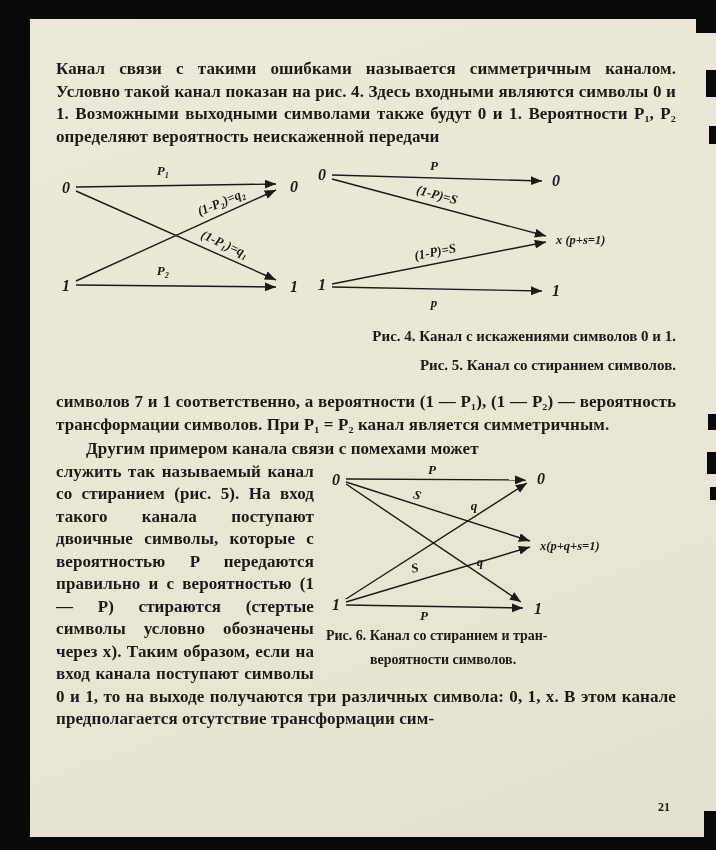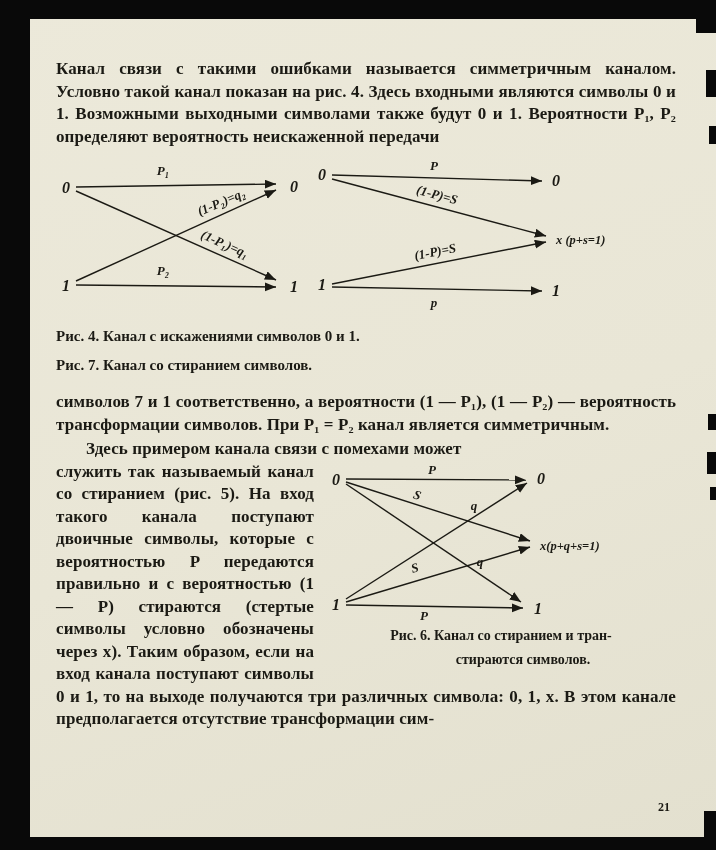--- a/index.html
+++ b/index.html
@@ -25,26 +25,26 @@
   .tick6{right:0;bottom:13px;width:12px;height:26px}
 
   .page{position:absolute;left:56px;top:58px;width:620px}
   .para{margin:0;font-size:17px;line-height:22.5px;text-align:justify;letter-spacing:.1px}
   .indent{text-indent:30px}
   .p2{margin-top:16px}
   .p3i{margin-top:2px}
 
   .figrow{display:flex;align-items:flex-start;margin:12px 0 0 2px}
   .figrow .gap{width:6px}
-  .caption{margin:0;text-align:left;font-size:15px;line-height:20px}
+  .caption{margin:0;text-align:right;font-size:15px;line-height:20px}
   .cap4{margin-top:14px}
   .cap5{margin-top:9px}
 
   .fig6box{float:right;width:352px;margin:2px 0 4px 10px}
-  .fig6cap{font-size:14px;line-height:18px;margin:6px 0 0 2px;text-align:center}
+  .fig6cap{font-size:14px;line-height:18px;margin:6px 0 0 2px;text-align:left}
   .fig6cap2{margin-left:46px}
   .clear{clear:both}
 
   .pageno{position:absolute;right:46px;top:800px;font-size:12px}
 
   svg{display:block}
   svg text{font-style:italic;fill:#1b1a14;font-weight:700}
   .nl{font-size:16px}
   .el{font-size:13px}
   .sm{font-size:12.5px}
@@ -110,24 +110,24 @@
         <text class="sm" x="240" y="84">x (p+s=1)</text>
         <text class="nl" x="236" y="136">1</text>
         <text class="el" x="118" y="10" text-anchor="middle">P</text>
         <text class="el" x="120" y="39" text-anchor="middle" transform="rotate(15 120 39)">(1-P)=S</text>
         <text class="el" x="120" y="96" text-anchor="middle" transform="rotate(-11 120 96)">(1-P)=S</text>
         <text class="el" x="118" y="147" text-anchor="middle">p</text>
       </svg>
     </div>
 
     <p class="caption cap4">Рис. 4. Канал с искажениями символов 0 и 1.</p>
-    <p class="caption cap5">Рис. 7. Канал со стиранием символов.</p>
+    <p class="caption cap5">Рис. 5. Канал со стиранием символов.</p>
 
     <p class="para p2">символов 7 и 1 соответственно, а вероятности (1 — P₁), (1 — P₂) — вероятность трансформации символов. При P₁ = P₂ канал является симметричным.</p>
-    <p class="para indent p3i">Здесь примером канала связи с помехами может</p>
+    <p class="para indent p3i">Другим примером канала связи с помехами может</p>
 
     <div>
       <div class="fig6box">
         <svg width="352" height="158" viewBox="0 0 352 158">
           <defs>
             <marker id="m6" markerWidth="9" markerHeight="8" refX="8" refY="3.2" orient="auto">
               <path d="M0,0 L8,3.2 L0,6.4 Z" fill="#1b1a14"></path>
             </marker>
           </defs>
           <line x1="22" y1="16" x2="202" y2="17" marker-end="url(#m6)"></line>
@@ -142,21 +142,21 @@
           <text class="sm" x="216" y="87">x(p+q+s=1)</text>
           <text class="nl" x="210" y="151">1</text>
           <text class="el" x="108" y="11" text-anchor="middle">P</text>
           <text class="el" x="92" y="36" text-anchor="middle" transform="rotate(18 92 36)">S</text>
           <text class="el" x="150" y="47" text-anchor="middle">q</text>
           <text class="el" x="92" y="109" text-anchor="middle" transform="rotate(-16 92 109)">S</text>
           <text class="el" x="156" y="103" text-anchor="middle">q</text>
           <text class="el" x="100" y="157" text-anchor="middle">P</text>
         </svg>
         <p class="fig6cap">Рис. 6. Канал со стиранием и тран-</p>
-        <p class="fig6cap fig6cap2">стираются символов.</p>
+        <p class="fig6cap fig6cap2">вероятности символов.</p>
       </div>
       <p class="para">служить так называемый канал со стиранием (рис. 5). На вход такого канала поступают двоичные символы, которые с вероятностью P передаются правильно и с вероятностью (1 — P) стираются (стертые символы условно обозначены через x). Таким образом, если на вход канала поступают символы 0 и 1, то на выходе получаются три различных символа: 0, 1, x. В этом канале предполагается отсутствие трансформации сим-</p>
       <div class="clear"></div>
     </div>
 
   </div>
 
   <div class="pageno">21</div>
 </div>
 

